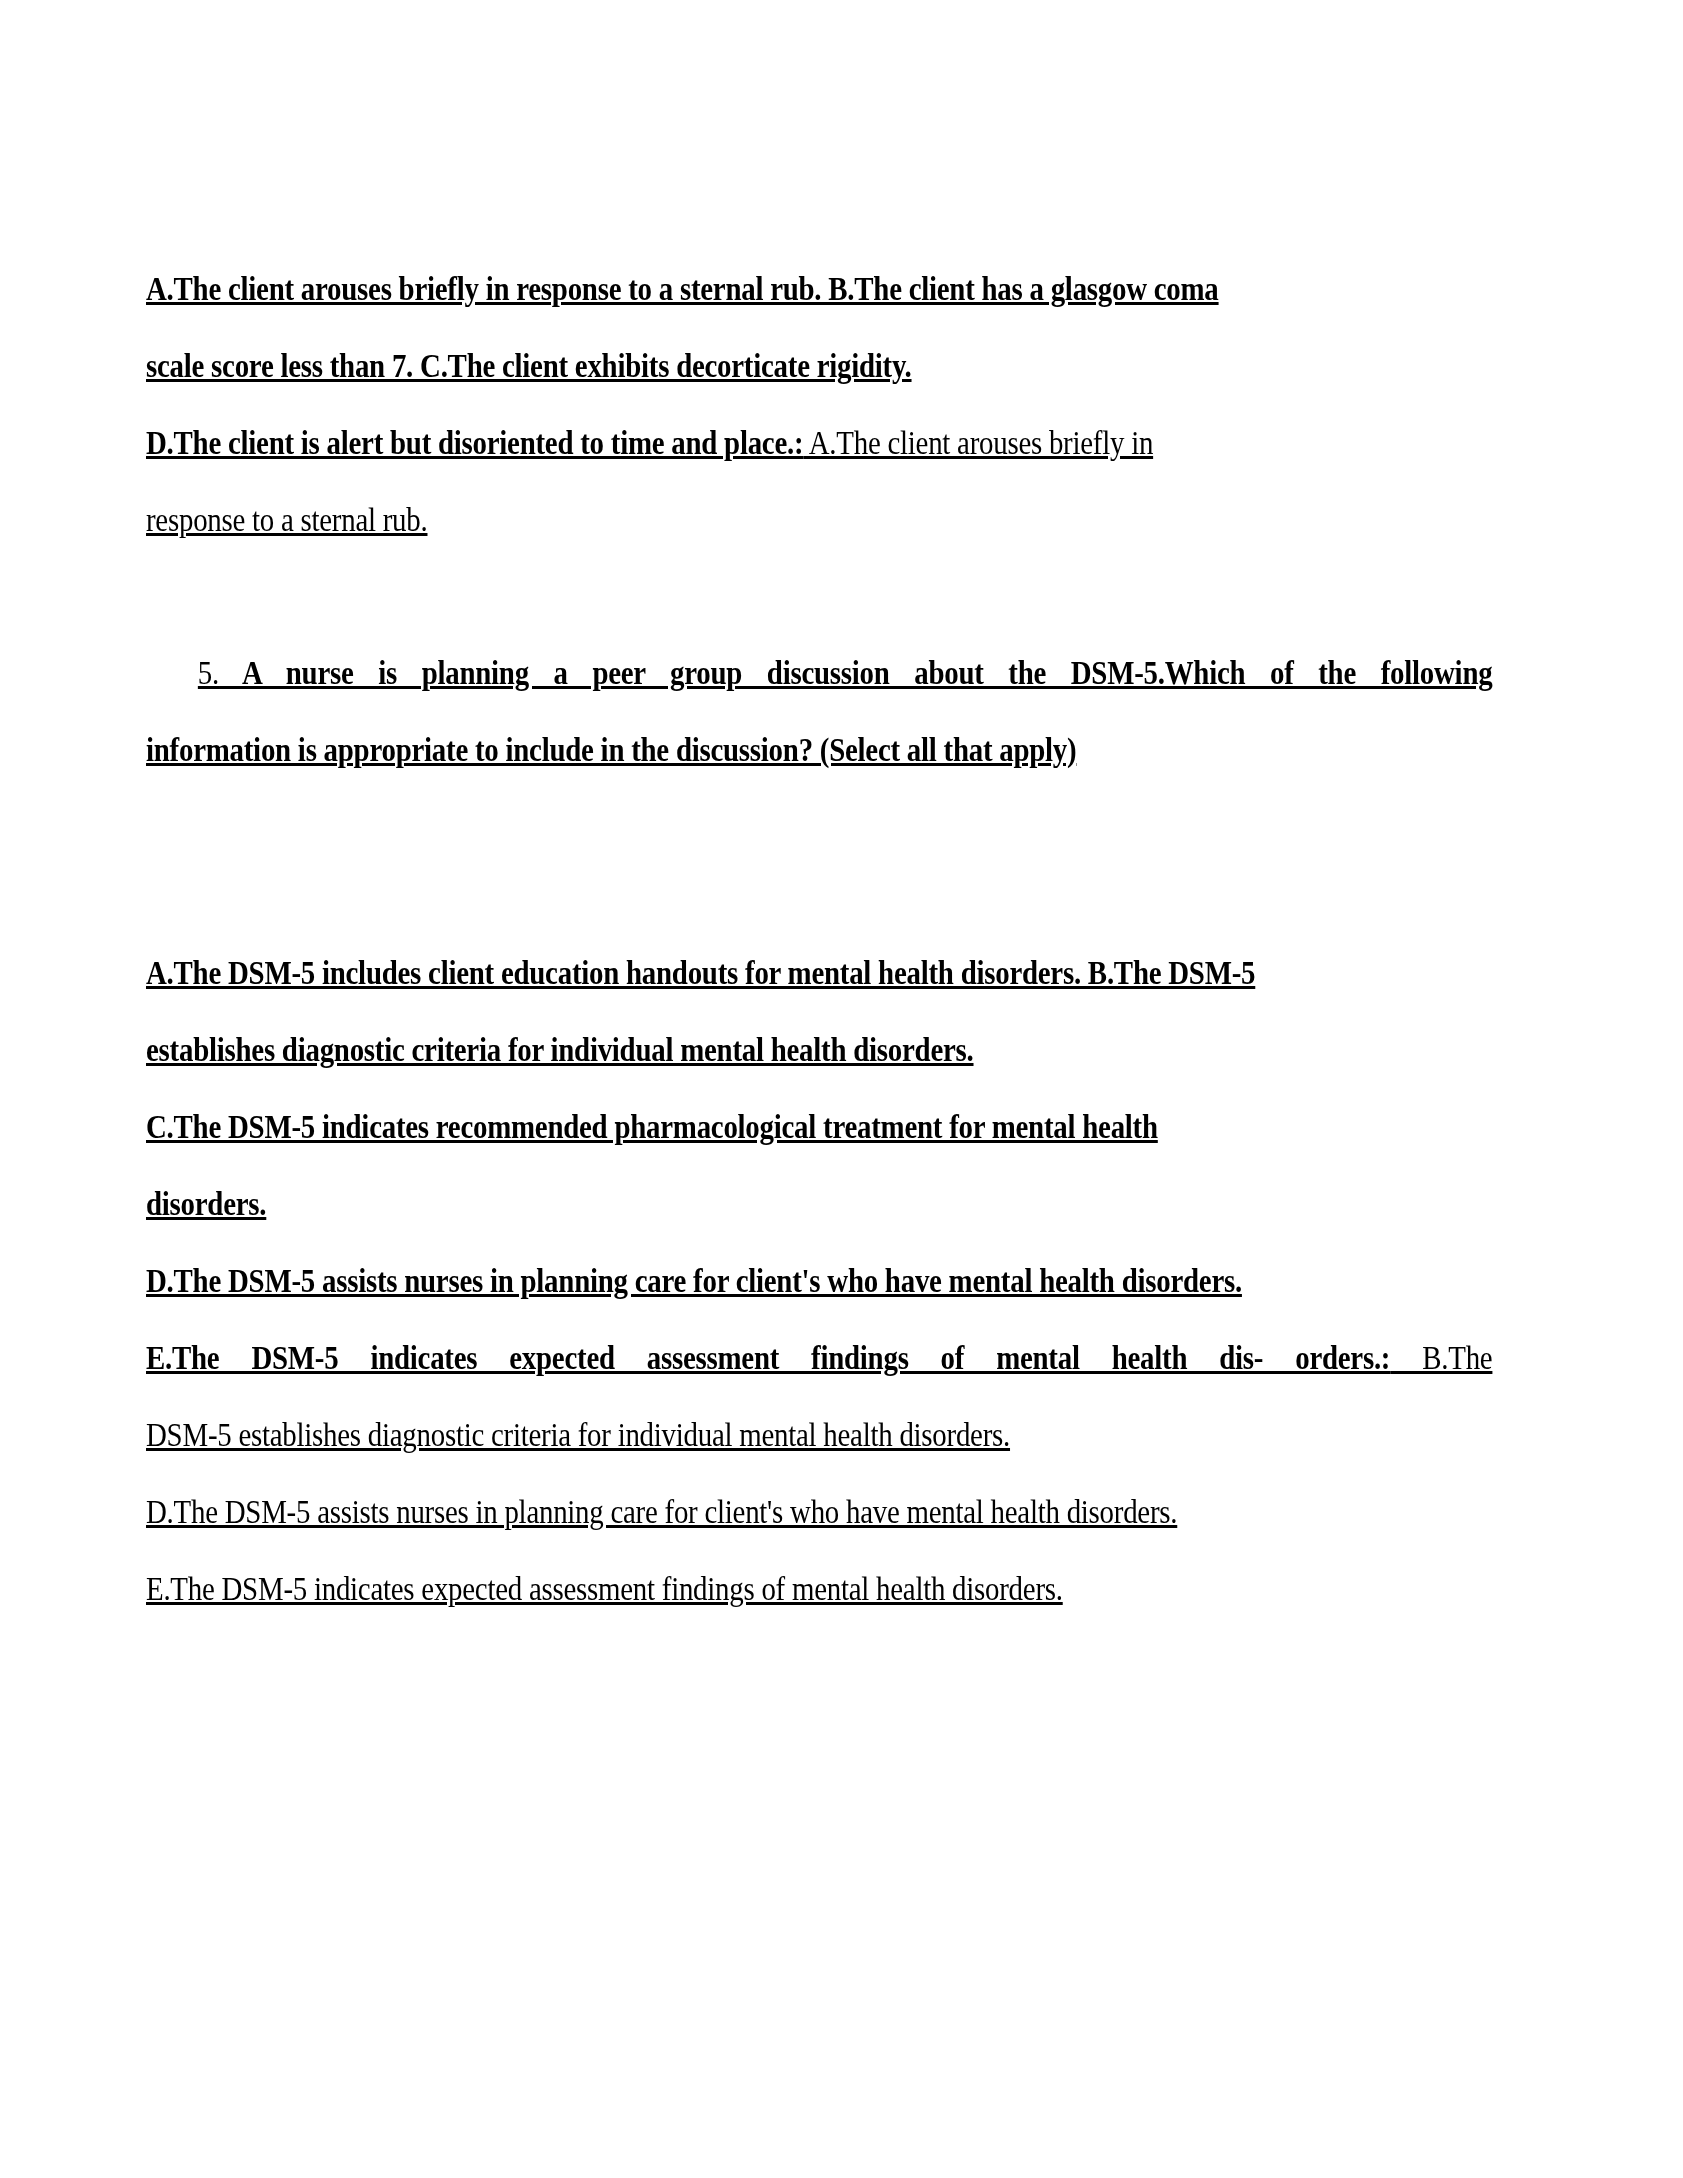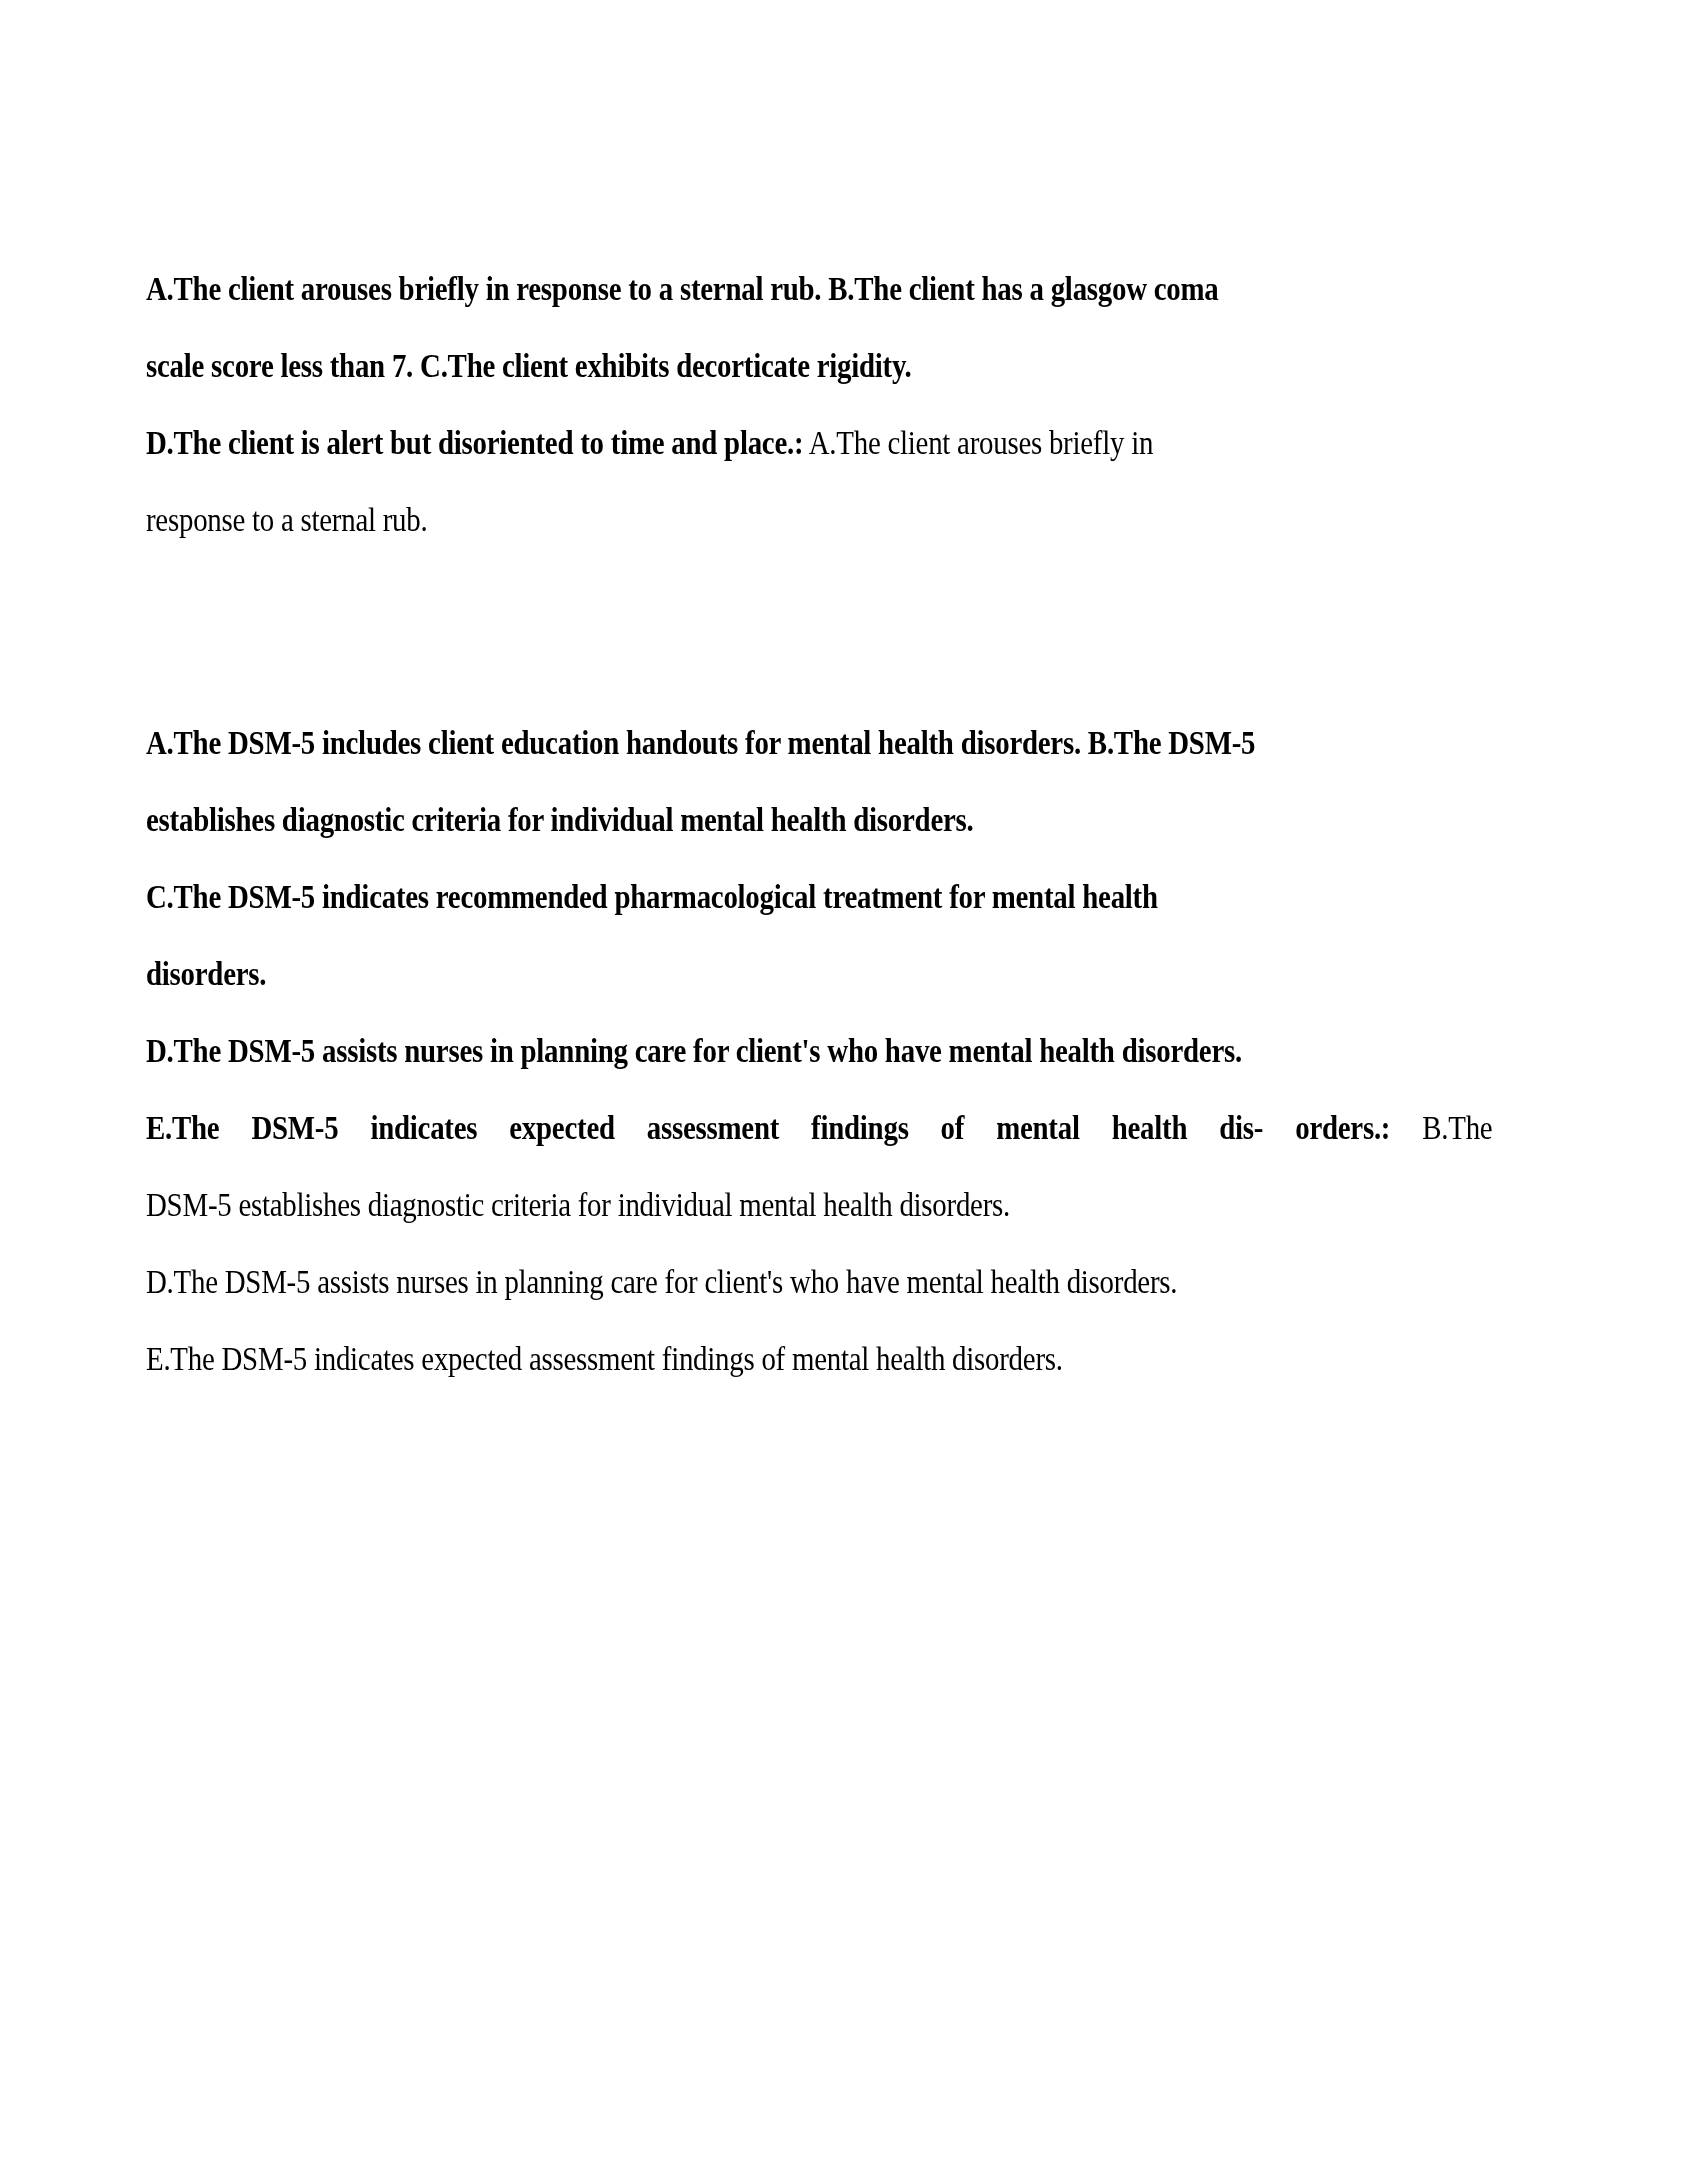--- a/index.html
+++ b/index.html
@@ -35,38 +35,42 @@
     white-space: normal;
     width: 1584px;              
     text-align: justify;
     text-align-last: justify;
   }
   .line.num-indent {
     text-indent: 61px;          
   }
   .b { font-weight: bold; }
   .r { font-weight: normal; }
-  .block { margin: 0; }
+  .block { margin: 0; text-decoration: underline; }
   .block.q5-stem   { margin-top: 76px;  }
   .block.q5-opts   { margin-top: 146px; }
   .block.q6-stem   { margin-top: 67px;  }
 </style>
 </head>
 <body>
 
 <div class="page">
   <div class="content">
 
     <div class="block">
       <div class="line b">A.The client arouses briefly in response to a sternal rub. B.The client has a glasgow coma</div>
       <div class="line b">scale score less than 7. C.The client exhibits decorticate rigidity.</div>
       <div class="line"><span class="b">D.The client is alert but disoriented to time and place.:</span><span class="r"> A.The client arouses briefly in</span></div>
       <div class="line r">response to a sternal rub.</div>
     </div>
 
+    <div class="block q5-stem">
+      <div class="line justify num-indent"><span class="r">5.</span><span class="b"> A nurse is planning a peer group discussion about the DSM-5.Which of the following</span></div>
+      <div class="line b">information is appropriate to include in the discussion? (Select all that apply)</div>
+    </div>
 
     <div class="block q5-opts">
       <div class="line b">A.The DSM-5 includes client education handouts for mental health disorders. B.The DSM-5</div>
       <div class="line b">establishes diagnostic criteria for individual mental health disorders.</div>
       <div class="line b">C.The DSM-5 indicates recommended pharmacological treatment for mental health</div>
       <div class="line b">disorders.</div>
       <div class="line b">D.The DSM-5 assists nurses in planning care for client's who have mental health disorders.</div>
       <div class="line justify"><span class="b">E.The DSM-5 indicates expected assessment findings of mental health dis- orders.:</span><span class="r"> B.The</span></div>
       <div class="line r">DSM-5 establishes diagnostic criteria for individual mental health disorders.</div>
       <div class="line r">D.The DSM-5 assists nurses in planning care for client's who have mental health disorders.</div>

